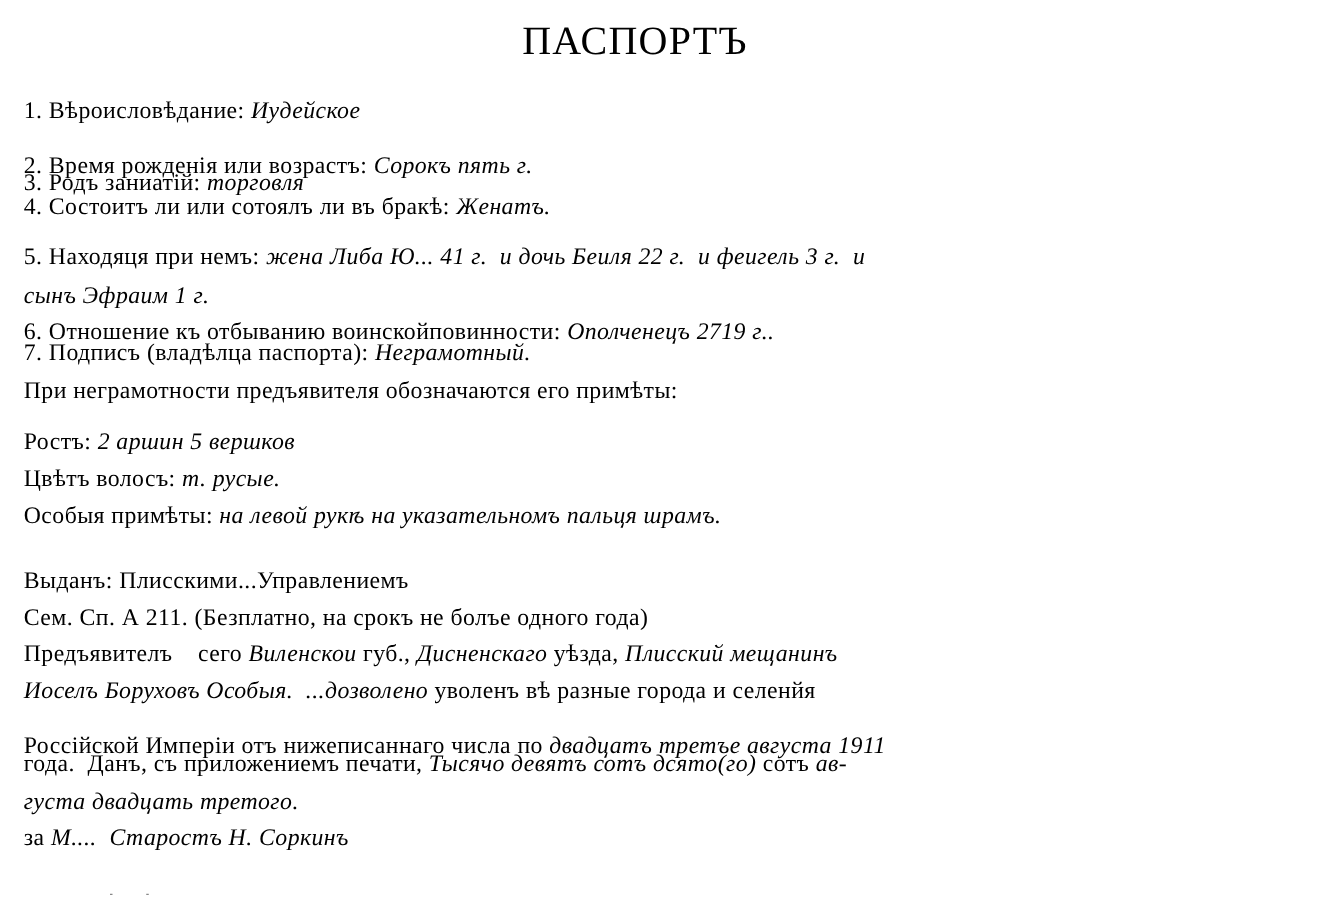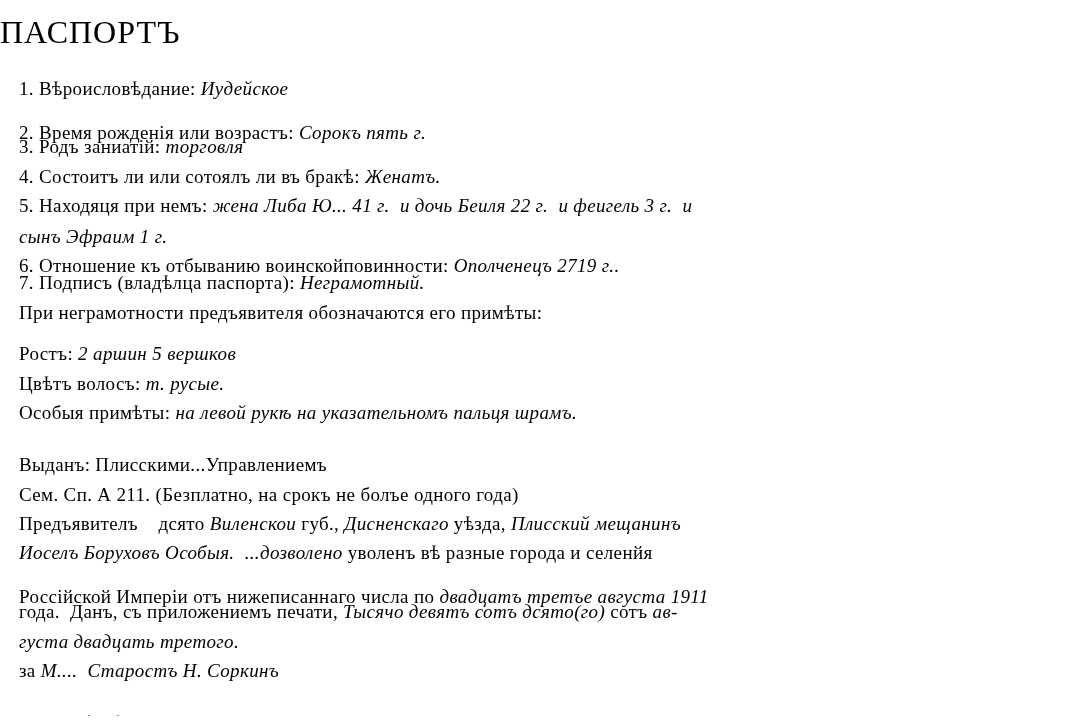--- a/index.html
+++ b/index.html
@@ -3,52 +3,52 @@
 <meta charset="utf-8">
 <style>
   html, body { margin: 0; padding: 0; background: #ffffff; }
   body {
     width: 1070px; height: 728px; overflow: hidden; position: relative;
     font-family: "DejaVu Serif", "Liberation Serif", serif;
     color: #000;
   }
   .title {
     position: absolute; top: 14px; left: 0; width: 1016px;
-    font-size: 32px; letter-spacing: 1px;
+    text-align: center; font-size: 32px; letter-spacing: 1px;
     font-family: "Liberation Serif", serif;
   }
   .line {
     position: absolute; left: 19px; font-size: 19px; white-space: nowrap;
     font-family: "Liberation Serif", serif; letter-spacing: 0.35px;
   }
   .it { font-style: italic; }
   .dot { position: absolute; width: 2px; height: 1px; background: #888; }
 </style>
 </head>
 <body>
 
 <div class="title">ПАСПОРТЪ</div>
 
 <div class="line" style="top:78px"><span>1. Вѣроисловѣдание: </span><span class="it">Иудейское</span></div>
 <div class="line" style="top:122px"><span>2. Время рожденія или возрастъ: </span><span class="it">Сорокъ пять г.</span></div>
 <div class="line" style="top:136px"><span>3. Родъ заниатій: </span><span class="it">торговля</span></div>
-<div class="line" style="top:166px"><span>4. Состоитъ ли или сотоялъ ли въ бракѣ: </span><span class="it">Женатъ.</span></div>
+<div class="line" style="top:155px"><span>4. Состоитъ ли или сотоялъ ли въ бракѣ: </span><span class="it">Женатъ.</span></div>
 <div class="line" style="top:195px"><span>5. Находяця при немъ: </span><span class="it" style="white-space:pre">жена Либа Ю... 41 г.  и дочь Беиля 22 г.  и феигель 3 г.  и</span></div>
 <div class="line it" style="top:226px">сынъ Эфраим 1 г.</div>
 <div class="line" style="top:255px"><span>6. Отношение къ отбыванию воинскойповинности: </span><span class="it">Ополченецъ 2719 г..</span></div>
 <div class="line" style="top:272px"><span>7. Подписъ (владѣлца паспорта): </span><span class="it">Неграмотный.</span></div>
 
 <div class="line" style="top:302px">При неграмотности предъявителя обозначаются его примѣты:</div>
 <div class="line" style="top:343px"><span>Ростъ: </span><span class="it">2 аршин 5 вершков</span></div>
 <div class="line" style="top:373px"><span>Цвѣтъ волосъ: </span><span class="it">т. русые.</span></div>
 <div class="line" style="top:402px"><span>Особыя примѣты: </span><span class="it">на левой рукѣ на указательномъ пальця шрамъ.</span></div>
 
 <div class="line" style="top:454px">Выданъ: Плисскими...Управлениемъ</div>
 <div class="line" style="top:484px">Сем. Сп. А 211. (Безплатно, на срокъ не болъе одного года)</div>
-<div class="line" style="top:513px"><span style="white-space:pre">Предъявителъ    дсято </span><span class="it">Виленскои</span><span style="white-space:pre"> губ., </span><span class="it">Дисненскаго</span><span style="white-space:pre"> уѣзда, </span><span class="it">Плисский мещанинъ</span></div>
+<div class="line" style="top:513px"><span style="white-space:pre">Предъявителъ    сего </span><span class="it">Виленскои</span><span style="white-space:pre"> губ., </span><span class="it">Дисненскаго</span><span style="white-space:pre"> уѣзда, </span><span class="it">Плисский мещанинъ</span></div>
 <div class="line" style="top:542px"><span class="it">Иоселъ Боруховъ Особыя.</span><span class="it" style="white-space:pre">  ...дозволено</span><span style="white-space:pre"> уволенъ</span><span style="white-space:pre"> вѣ разные города и селенйя</span></div>
 <div class="line" style="top:586px"><span>Россійской Имперіи отъ нижеписаннаго числа по </span><span class="it">двадцатъ третъе августа 1911</span></div>
 <div class="line" style="top:601px"><span style="white-space:pre">года.  Данъ, съ приложениемъ печати, </span><span class="it">Тысячо девятъ сотъ дсято(го)</span><span style="white-space:pre"> сотъ </span><span class="it">ав-</span></div>
 <div class="line it" style="top:631px">густа двадцать третого.</div>
 <div class="line" style="top:660px"><span>за </span><span class="it" style="white-space:pre">М....  Старостъ Н. Соркинъ</span></div>
 
 <div class="dot" style="left:88px;top:715px"></div>
 <div class="dot" style="left:117px;top:715px"></div>
 
 </body></html>

